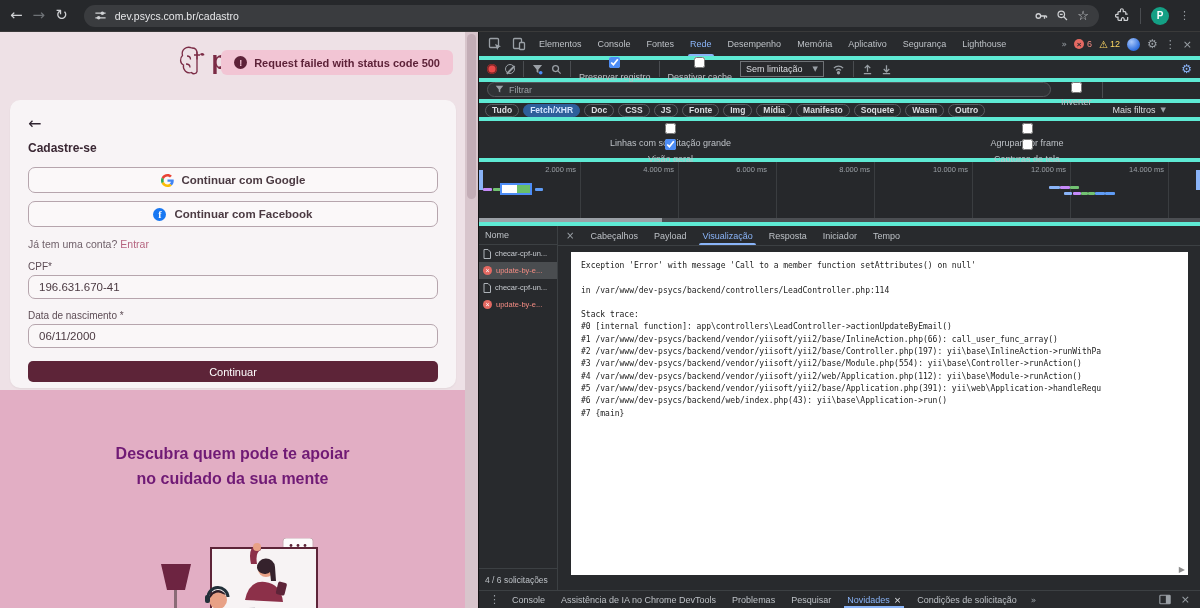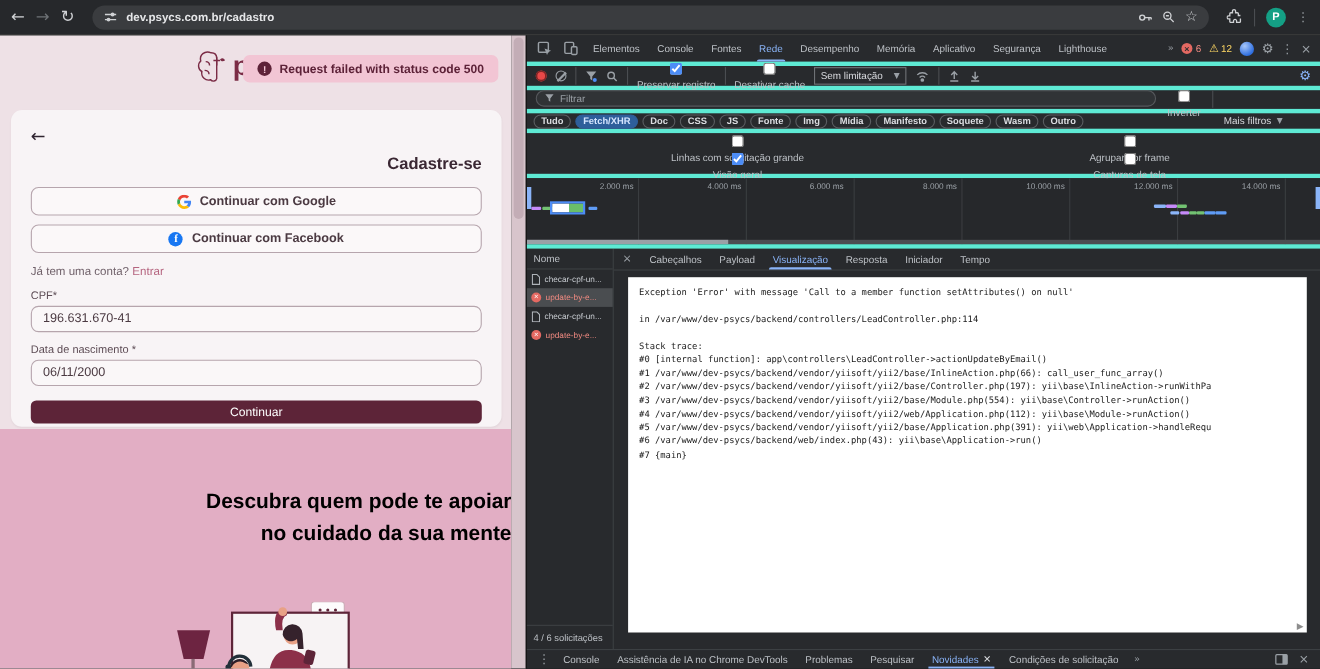--- a/index.html
+++ b/index.html
@@ -9,21 +9,21 @@
   .glyph { font-family:"DejaVu Sans", sans-serif; }
 
   
   .browser-bar { position:absolute; left:0; top:0; width:1200px; height:32px;
     background:#26282b; display:flex; align-items:center; padding:0 10px; gap:10px;
     border-bottom:1px solid #3a3a3a; z-index:40; }
   .nav-ic { color:#cfd1d4; font-size:15px; line-height:1; cursor:default; }
   .nav-ic.dim { color:#6e7276; }
   .url-pill { flex:1; height:22px; background:#3a3c3f; border-radius:11px;
     display:flex; align-items:center; padding:0 10px; gap:8px; margin:0 6px; }
-  .url-text { color:#e6e7e9; font-size:10.5px;font-weight:bold; }
+  .url-text { color:#e6e7e9; font-size:10.5px; }
   .pill-spacer { flex:1; }
   .chrome-right { display:flex; align-items:center; gap:10px; }
   .vdiv { width:1px; height:16px; background:#4a4d51; }
   .avatar { width:18px; height:18px; border-radius:50%; background:#14a085; color:#fff;
     font-size:10px; font-weight:bold; display:flex; align-items:center; justify-content:center; }
 
   
   .page { position:absolute; left:0; top:32px; width:465px; height:576px;
     background:#eee1e6; overflow:hidden; }
   .page-scrollbar { position:absolute; left:465px; top:32px; width:13px; height:576px;
@@ -35,41 +35,41 @@
   .logo-text { font-size:25px; font-weight:bold; color:#7b2c46; letter-spacing:1px; }
   .toast { position:absolute; top:18px; right:12px; height:25px; background:#f2c5d4;
     border-radius:6px; display:flex; align-items:center; gap:7px; padding:0 13px; z-index:5; }
   .toast-ic { width:13px; height:13px; border-radius:50%; background:#5d2238; color:#f2c5d4;
     font-size:9px; font-weight:bold; display:flex; align-items:center; justify-content:center; }
   .toast-text { color:#5d2238; font-size:11px; font-weight:bold; }
 
   .card { position:absolute; left:10px; top:68px; width:446px; height:288px;
     background:#f8f4f6; border-radius:10px; padding:14px 18px; box-shadow:0 1px 2px rgba(0,0,0,.05); }
   .back-arrow { font-size:16px; color:#2f2430; }
-  .card-title { margin-top:8px; font-size:15px; font-weight:bold; color:#3a2733;text-align:right; }
+  .card-title { margin-top:8px; font-size:12px; font-weight:bold; color:#3a2733; }
   .oauth-btn { margin-top:12px; height:26px; border:1px solid #b6a5ad; border-radius:7px;
     background:#fbf8f9; display:flex; align-items:center; justify-content:center; gap:8px;
     font-size:11.5px; font-weight:bold; color:#4b3a42; cursor:pointer; }
   .oauth-btn + .oauth-btn { margin-top:8px; }
   .fb-badge { width:13px; height:13px; border-radius:50%; background:#1877f2; color:#fff;
     font-size:10px; font-weight:bold; display:flex; align-items:center; justify-content:center;
     font-family:"Liberation Serif", serif; }
   .login-row { margin-top:11px; font-size:10.5px; color:#70616a; }
   .login-link { color:#b5647f; margin-left:3px; cursor:pointer; }
   .fld-label { margin-top:11px; font-size:10px; color:#5d4c55; }
   .fld-input { margin-top:3px; height:24px; border:1px solid #b6a5ad; border-radius:7px;
     background:#faf7f8; display:flex; align-items:center; padding:0 10px;
     font-size:11.5px; color:#4b3a42; }
   .submit-btn { margin-top:13px; height:21px; background:#5d2438; border-radius:5px;
     color:#fff; font-size:11px; display:flex; align-items:center; justify-content:center;
     cursor:pointer; }
 
   .hero { position:absolute; left:0; top:358px; width:465px; height:218px; background:#e2aec4; }
-  .hero-text { margin-top:52px; text-align:right; font-size:19px; font-weight:bold;
-    color:#000000; line-height:1.55; }
+  .hero-text { margin-top:52px; text-align:center; font-size:16px; font-weight:bold;
+    color:#701a75; line-height:1.55; }
   .illu-wrap { display:flex; justify-content:center; margin-top:46px; }
 
   
   .devtools { position:absolute; left:478px; top:32px; width:722px; height:576px;
     background:#282a2d; color:#bdc1c6; display:flex; flex-direction:column;
     border-left:1px solid #141414; font-size:9px; }
   .row-border { border-bottom:4px solid #5eead4; }
 
   .dt-tabbar { height:28px; display:flex; align-items:center; padding:0 4px; flex:none; }
   .dt-tabbar .tool-ic { margin:0 5px; display:flex; }

